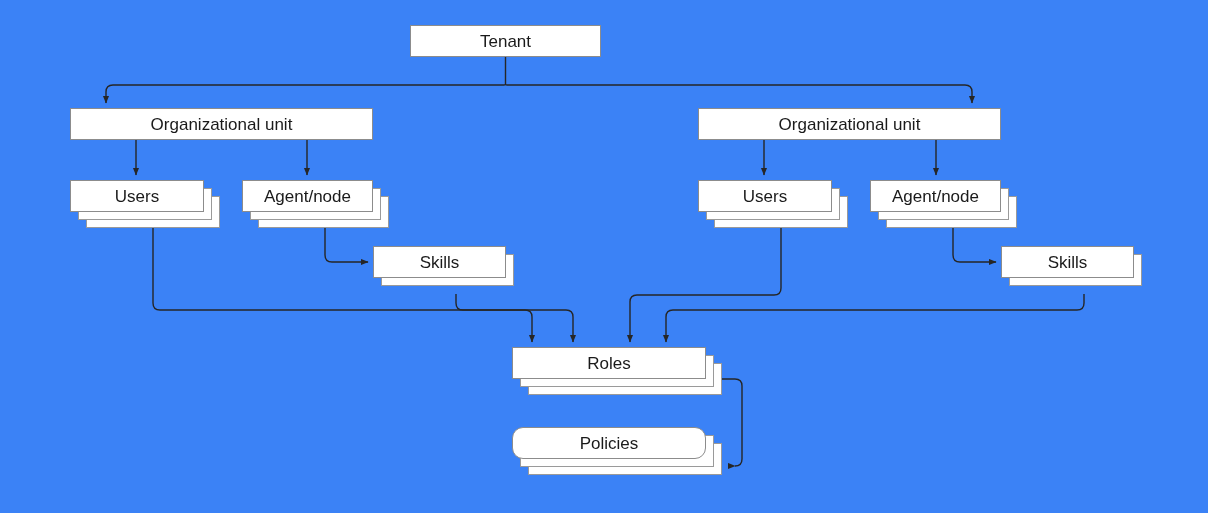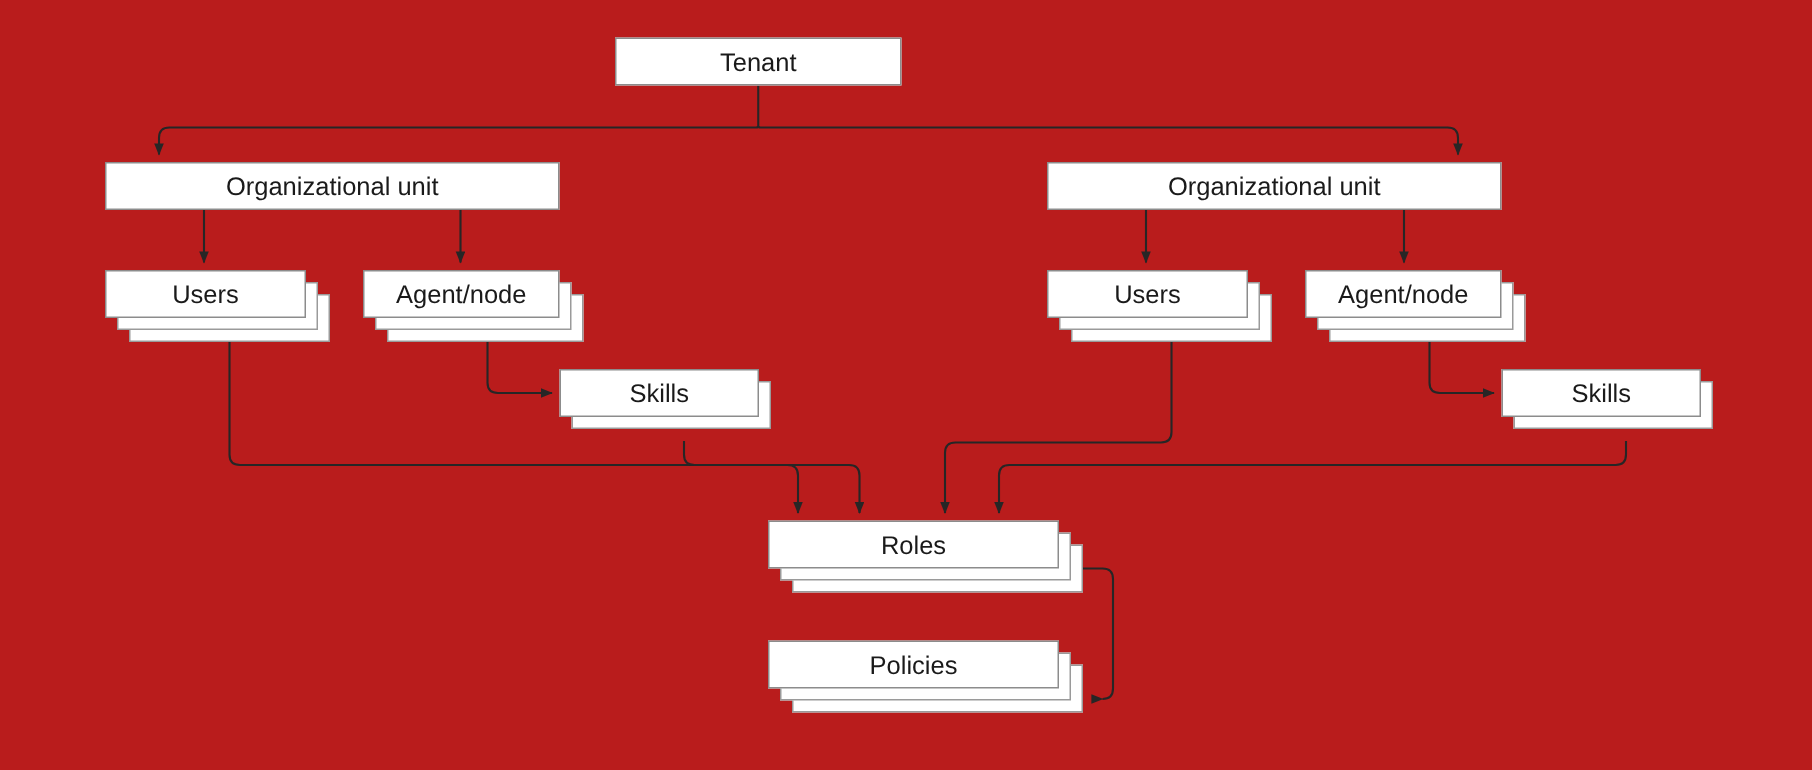--- a/index.html
+++ b/index.html
@@ -1,17 +1,17 @@
 <!DOCTYPE html>
 <html><head>
 <meta charset="utf-8">
 <style>
   html,body{margin:0;padding:0;background:#ffffff;}
   body{font-family:"Liberation Sans", sans-serif;}
-  #canvas{position:relative;width:1208px;height:513px;background:#b91c1c;overflow:hidden;text-decoration:underline;}
+  #canvas{position:relative;width:1208px;height:513px;background:#3b82f6;overflow:hidden;text-decoration:underline;}
   #wires{position:absolute;left:0;top:0;width:1208px;height:513px;}
   .node{position:absolute;box-sizing:border-box;background:#ffffff;border:1px solid #8c8c8c;}
   .node .lbl{
     position:absolute;left:0;top:0;width:100%;height:100%;
     display:flex;align-items:center;justify-content:center;
     font-size:17px;color:#1a1a1a;line-height:1;white-space:nowrap;
   }
   .stack-l{position:absolute;box-sizing:border-box;background:#ffffff;border:1px solid #9a9a9a;}
 </style>
 </head>
@@ -101,17 +101,17 @@
   </div>
 
   <div class="stack-l" style="left:528px;top:363px;width:194px;height:32px;z-index:10;"></div>
   <div class="stack-l" style="left:520px;top:355px;width:194px;height:32px;z-index:11;"></div>
   <div class="node" style="left:512px;top:347px;width:194px;height:32px;z-index:12;padding-left:22px;">
     <span class="lbl">Roles</span>
   </div>
 
   <div class="stack-l" style="left:528px;top:443px;width:194px;height:32px;z-index:10;"></div>
   <div class="stack-l" style="left:520px;top:435px;width:194px;height:32px;z-index:11;"></div>
-  <div class="node" style="left:512px;top:427px;width:194px;height:32px;z-index:12;">
+  <div class="node" style="left:512px;top:427px;width:194px;height:32px;z-index:12;border-radius:11px;">
     <span class="lbl">Policies</span>
   </div>
 
 </div>
 
 </body></html>

